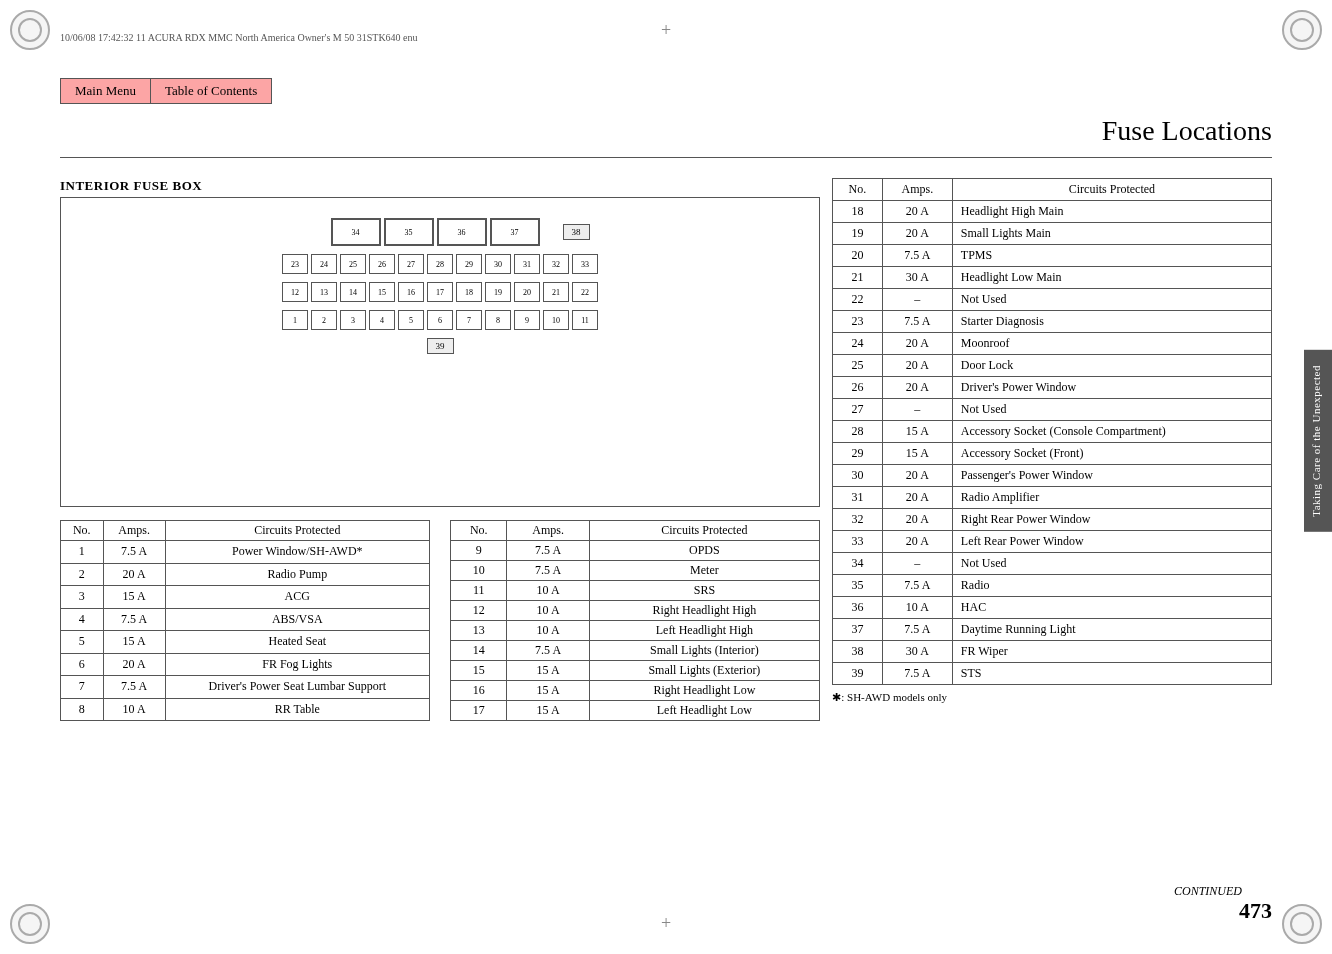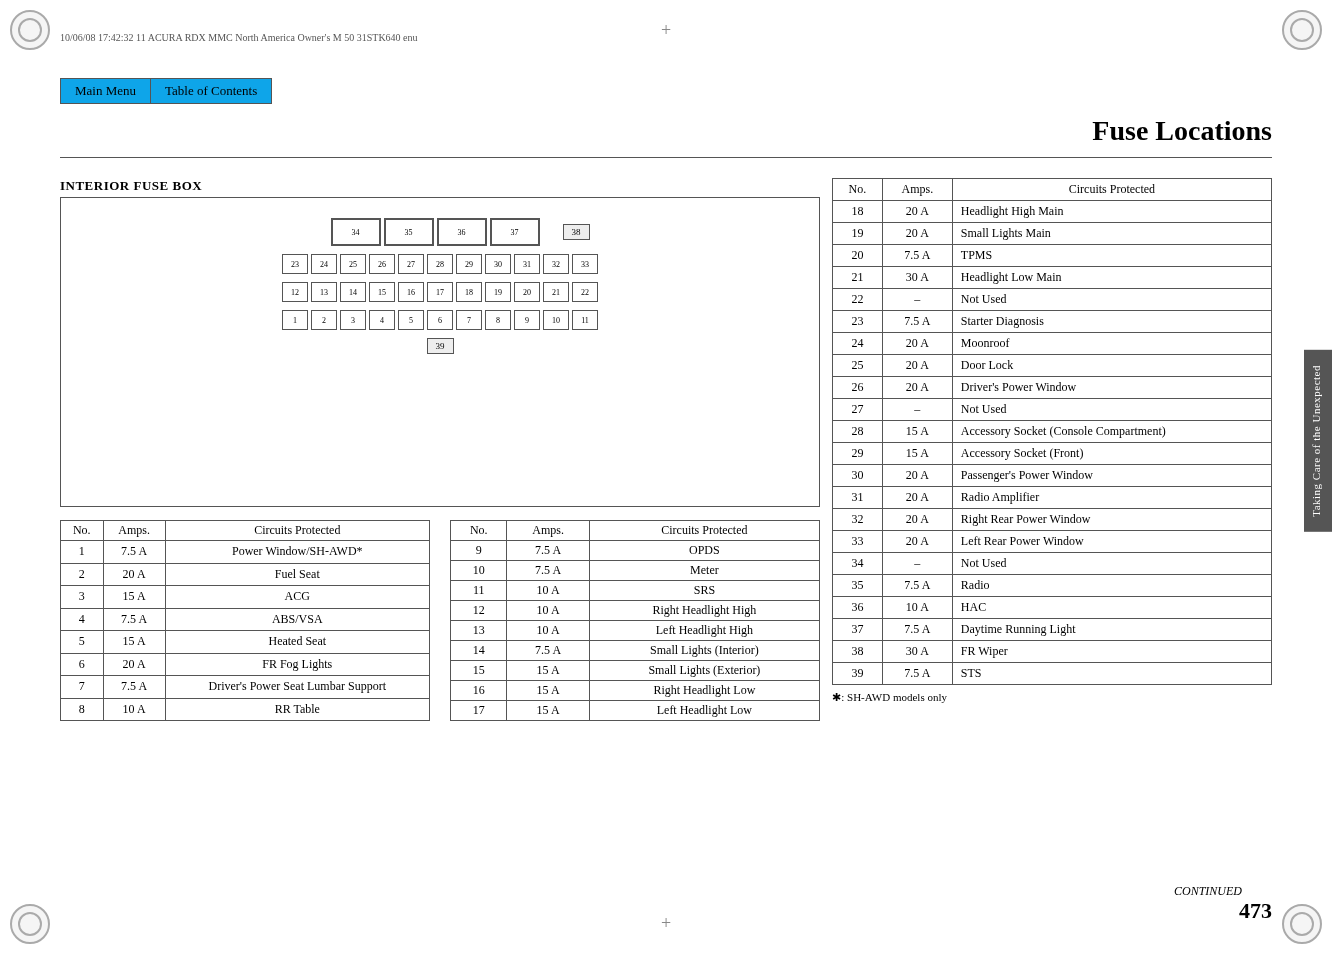--- a/index.html
+++ b/index.html
@@ -51,34 +51,34 @@
       top: 78px;
       left: 60px;
       display: flex;
       gap: 0;
     }
     .nav-btn {
       border: 1px solid #555;
       padding: 4px 14px;
       font-size: 13px;
       cursor: pointer;
-      background: #0ea5e9;
+      background: #fca5a5;
       font-family: "Times New Roman", Times, serif;
     }
     .nav-btn:first-child {
       border-right: none;
     }
 
     
     .page-title {
       position: absolute;
       top: 115px;
       right: 60px;
       font-size: 28px;
-      font-weight: bold;
+      font-weight: normal;
       font-family: "Times New Roman", Times, serif;
       text-align: right;
     }
 
     
     .hr-line {
       position: absolute;
       top: 157px;
       left: 60px;
       right: 60px;
@@ -360,21 +360,21 @@
     </thead>
     <tbody id="table-left-body">
     <tr>
           <td>1</td>
           <td>7.5 A</td>
           <td>Power Window/SH-AWD*</td>
         </tr>
         <tr>
           <td>2</td>
           <td>20 A</td>
-          <td>Fuel Seat</td>
+          <td>Radio Pump</td>
         </tr>
         <tr>
           <td>3</td>
           <td>15 A</td>
           <td>ACG</td>
         </tr>
         <tr>
           <td>4</td>
           <td>7.5 A</td>
           <td>ABS/VSA</td>

